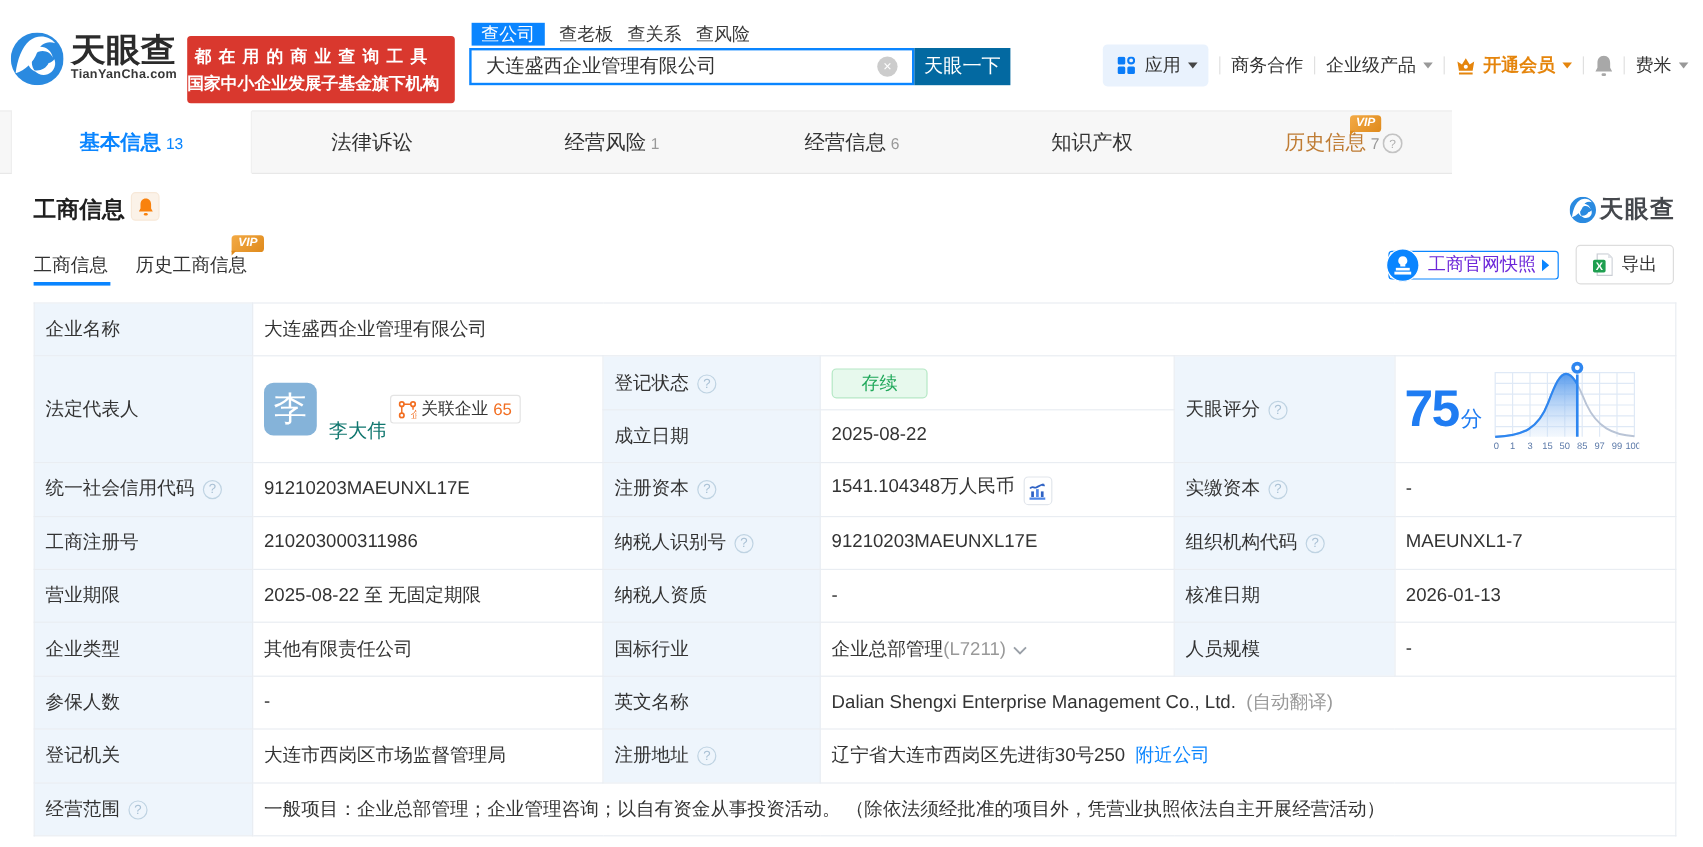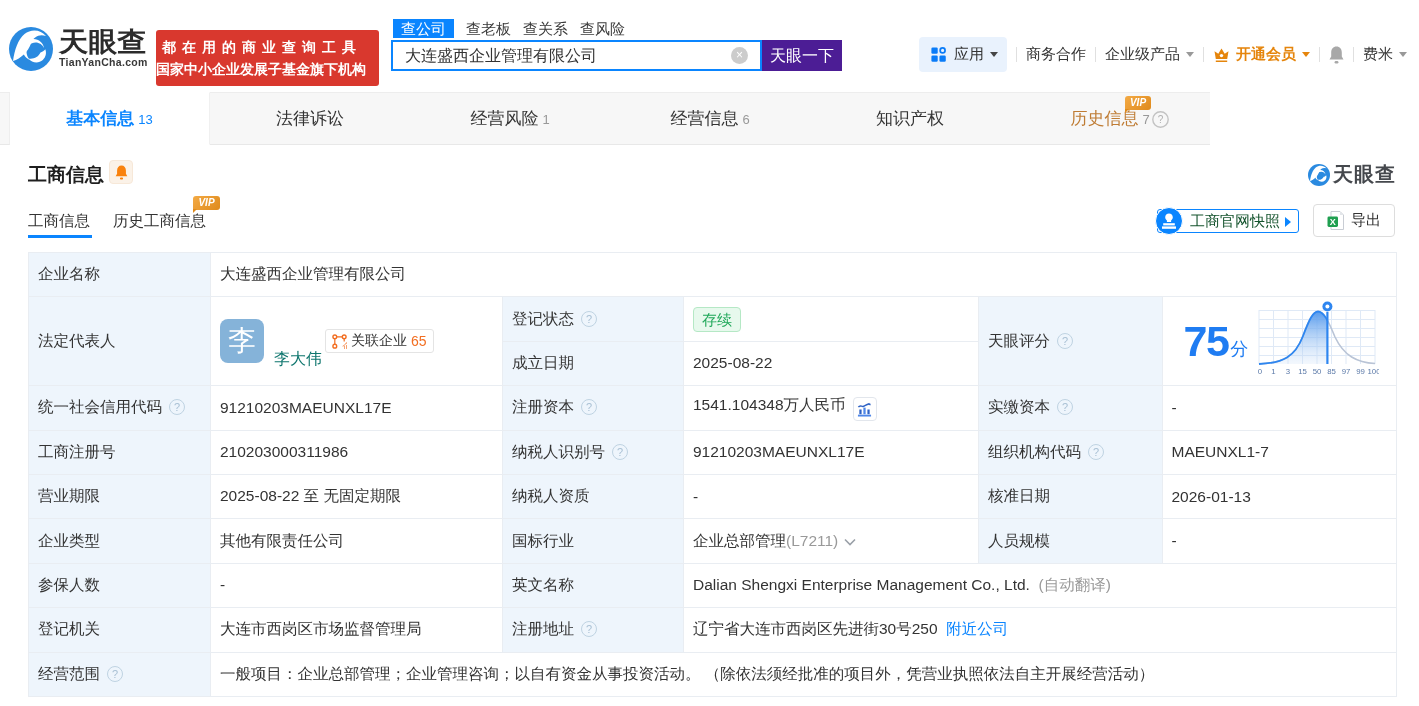--- a/index.html
+++ b/index.html
@@ -11,21 +11,21 @@
 .logo-cn { font-size:27px; font-weight:bold; color:#2b2b2b; letter-spacing:0; line-height:27px; transform:scaleX(1.08); transform-origin:left; }
 .logo-en { font-size:10.5px; font-weight:bold; color:#383838; letter-spacing:0.3px; margin-top:0; }
 .redbox { left:156px; top:30px; width:223px; height:56px; background:#d9382e; border-radius:3px; color:#fff; text-align:left; padding-top:7px; }
 .redbox .l1 { font-size:14px; font-weight:bold; letter-spacing:6px; line-height:21px; white-space:nowrap; text-indent:6px; }
 .redbox .l2 { font-size:14px; font-weight:bold; letter-spacing:0px; line-height:22px; white-space:nowrap; }
 .stabs { left:393px; top:19px; height:19px; white-space:nowrap; font-size:15px; }
 .stab { display:inline-block; color:#3a3a3a; height:19px; line-height:19px; margin-right:12px; padding:0; }
 .stab.active { background:#0a85ff; color:#fff; padding:0 8px; }
 .sinput { left:391px; top:40px; width:371px; height:31px; border:2px solid #0a85ff; background:#fff; line-height:27px; font-size:16px; color:#333; padding-left:12px; }
 .sclear { left:731px; top:47px; width:17px; height:17px; background:#ccc; border-radius:50%; color:#fff; font-size:10px; text-align:center; line-height:17px; }
-.sbtn { left:762px; top:40px; width:80px; height:31px; background:#4c1d95; color:#fff; font-size:16px; text-align:center; line-height:31px; }
+.sbtn { left:762px; top:40px; width:80px; height:31px; background:#0369a1; color:#fff; font-size:16px; text-align:center; line-height:31px; }
 .hdr-right { right:12px; top:37px; height:35px; display:flex; align-items:center; font-size:15px; color:#333; }
 .appbtn { background:#e9f2fd; border-radius:4px; height:35px; display:flex; align-items:center; padding:0 9px 0 12px; }
 .caret { display:inline-block; width:0; height:0; border-left:4.5px solid transparent; border-right:4.5px solid transparent; border-top:5.5px solid #454545; margin-left:6px; }
 .caret.gray { border-top-color:#999; margin-left:6px; }
 .caret.orange { border-top-color:#e5850c; }
 .hsep { width:1px; height:15px; background:#e0e0e0; margin:0 9px; }
 .vip-link { color:#e5850c; font-weight:bold; display:flex; align-items:center; }
 
 
 .tabbar { position:absolute; left:0; top:92px; width:1411px; height:53px; display:flex; }
@@ -39,31 +39,31 @@
 
 .sh-title { left:28px; top:162px; font-size:19px; font-weight:bold; color:#1f1f1f; }
 .bellbox { left:109px; top:160px; width:24px; height:24px; background:#fbf2e8; border:1px solid #f7e8d8; border-radius:4px; text-align:center; }
 .minilogo { right:23px; top:161px; display:flex; align-items:center; }
 .minilogo .t { font-size:20px; font-weight:bold; color:#45484d; letter-spacing:1px; margin-left:3px; }
 .subtab1 { left:28px; top:211px; font-size:15.5px; color:#333; }
 .subtab2 { left:113px; top:211px; font-size:15.5px; color:#333; }
 .subbar { left:28px; top:235px; width:64px; height:3px; background:#0a85ff; }
 .vipbadge { border-radius:3px 3px 3px 0; background:linear-gradient(135deg,#f3aa45,#df8a1c); color:#fff; font-size:10px; font-weight:bold; font-style:italic; text-align:center; }
 .vipbadge::after { content:""; position:absolute; left:0; bottom:-3px; width:0; height:0; border-top:4px solid #df8a1c; border-right:4px solid transparent; }
-.snapbtn { left:1157px; top:209px; width:142px; height:24px; border:1px solid #0a85ff; border-radius:3px; color:#14532d; font-size:15px; line-height:22px; padding-left:32px; }
+.snapbtn { left:1157px; top:209px; width:142px; height:24px; border:1px solid #0a85ff; border-radius:3px; color:#6d28d9; font-size:15px; line-height:22px; padding-left:32px; }
 .snapcircle { left:1155px; top:207px; width:28px; height:28px; border-radius:50%; background:#0a85ff; border:1px solid #fff; }
 .exportbtn { left:1313px; top:204px; width:82px; height:33px; border:1px solid #ddd; border-radius:4px; font-size:15px; color:#333; display:flex; align-items:center; justify-content:center; }
 
 
 .tbl { position:absolute; left:28px; top:252px; width:1368px; border-collapse:collapse; table-layout:fixed; }
 .tbl td { border:1px solid #e9edf2; font-size:15.5px; color:#333; padding:0 0 0 9px; vertical-align:middle; }
 .tbl td.lbl { background:#eef5fc; }
 .tbl tr.r { height:44.4px; }
 .qm { display:inline-block; width:16px; height:16px; border:1px solid #bfd3e2; border-radius:50%; color:#a9c0d4; font-size:11px; text-align:center; line-height:15px; margin-left:7px; vertical-align:1px; }
-.green-badge { display:inline-block; background:#e7f9ed; border:1px solid #b5e8c5; border-radius:4px; color:#20a85a; font-size:15px; height:25px; line-height:23px; padding:0 8px; }
+.green-badge { display:inline-block; background:#e7f9ed; border:1px solid #b5e8c5; border-radius:4px; color:#20a85a; font-size:15px; height:25px; line-height:23px; padding:0 24px; }
 a.blue { color:#0a85ff; text-decoration:none; }
 .gray { color:#999; }
 </style>
 </head>
 <body>
 
 <svg class="abs" style="left:9px;top:27px" width="44" height="44" viewBox="0 0 44 44">
   <circle cx="22" cy="22" r="22" fill="#2a8ae0"></circle>
   <path d="M4,34 C12,31.5 19,25 22,16.5 C24.5,9.5 30.5,6.5 37,9 C32,2.5 22,1.5 15.5,7 C9,12.5 5.5,23 4,34 Z" fill="#fff"></path>
   <path d="M24.5,12 C18.5,12 13.8,16.8 13.8,22.8 C13.8,27.5 16.8,31.4 21,32.9 C18.8,30.9 17.5,28 17.5,24.8 C17.5,19.5 21.5,15.5 26.6,15.5 C30.4,15.5 33.6,17.8 35,21.1 C34.3,16 29.9,12 24.5,12 Z" fill="#fff"></path>
@@ -200,21 +200,21 @@
           <span style="color:#333">关联企业</span>
               <span style="color:#f26e21;margin-left:4px">65</span>
         </span>
       </div>
     </td>
     <td class="lbl">登记状态<span class="qm">?</span></td>
     <td><span class="green-badge">存续</span></td>
     <td class="lbl" rowspan="2">天眼评分<span class="qm">?</span></td>
     <td rowspan="2" style="padding:0;">
       <div style="display:flex;align-items:center;">
-        <span style="color:#1f7cf2;font-weight:bold;font-size:43px;margin-left:21px;letter-spacing:-1.5px;">75</span>
+        <span style="color:#1f7cf2;font-weight:bold;font-size:43px;margin-left:8px;letter-spacing:-1.5px;">75</span>
         <span style="color:#1f7cf2;font-size:18px;margin-top:16px;margin-left:2px;">分</span>
         <svg width="124" height="76" viewBox="0 0 124 76" style="margin-left:7px;margin-top:-6px;">
           <defs>
             <linearGradient id="cg" x1="0" y1="0" x2="0" y2="1">
               <stop offset="0" stop-color="#4d95ec" stop-opacity="0.95"></stop>
               <stop offset="1" stop-color="#cfe2f8" stop-opacity="0.25"></stop>
             </linearGradient>
           </defs>
           <g stroke="#dfe9f6" stroke-width="1">
             <path d="M4,10.5 H120 M4,19.5 H120 M4,28.5 H120 M4,37.5 H120 M4,46.5 H120 M4,55.5 H120"></path>

